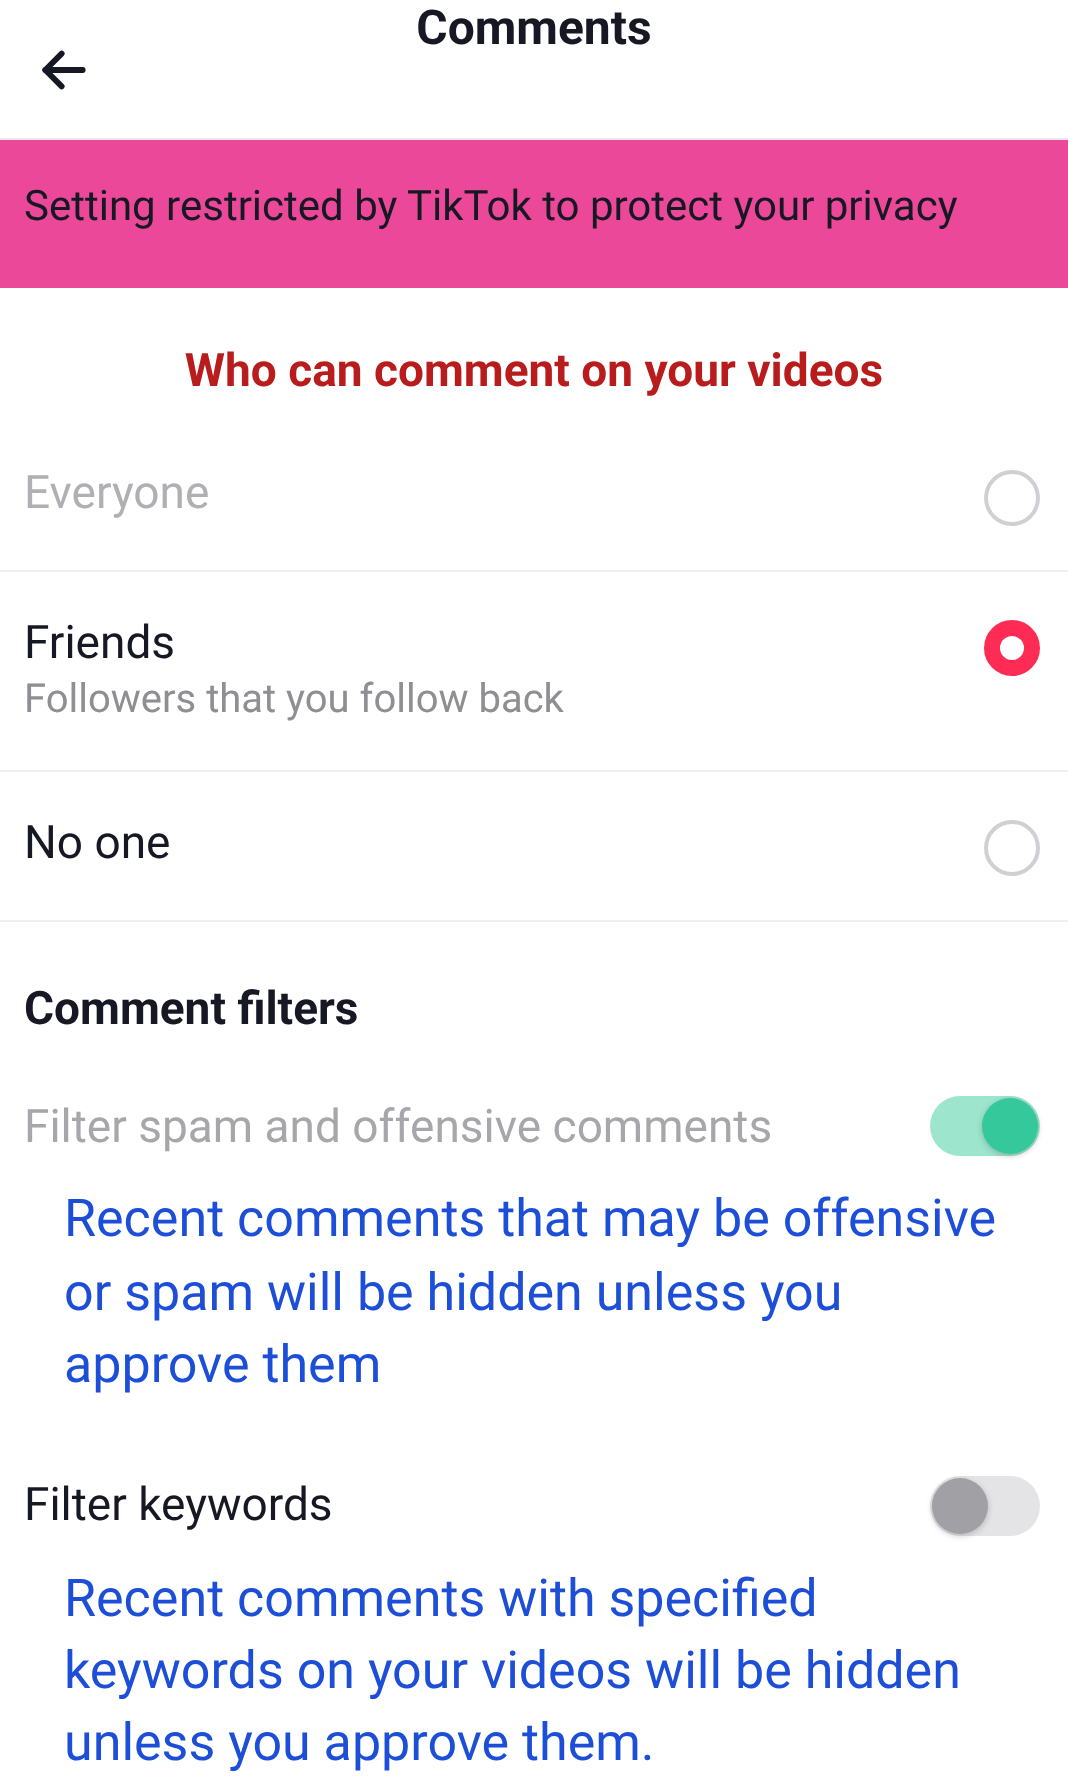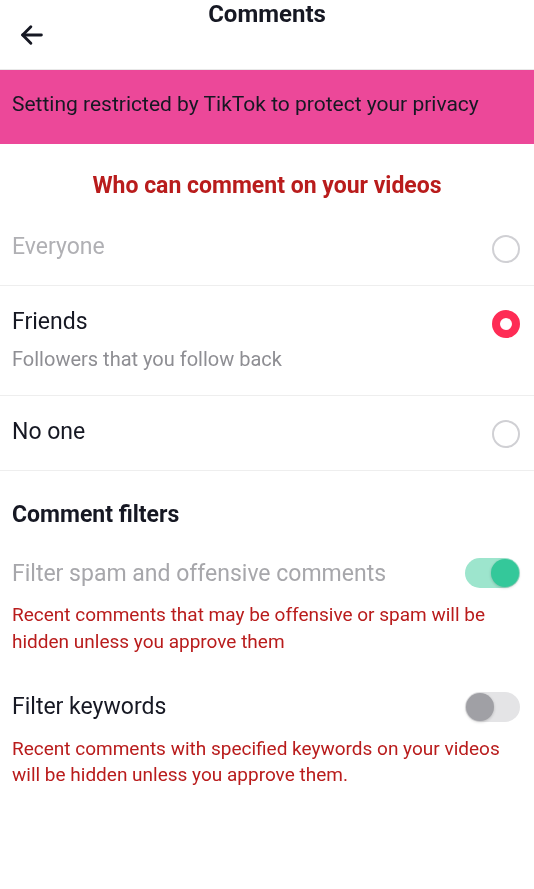--- a/index.html
+++ b/index.html
@@ -73,21 +73,20 @@
       font-size: 23px;
       color: #161823;
       font-weight: 400;
     }
     .option-label.disabled {
       color: #b0b0b4;
     }
     .option-desc {
       font-size: 20px;
       color: #8e8e93;
-      margin-top: 10px;
       line-height: 1.4;
     }
     .radio {
       width: 28px;
       height: 28px;
       border: 2px solid #d0d0d4;
       border-radius: 50%;
       flex-shrink: 0;
       position: relative;
       margin-top: 2px;
@@ -111,24 +110,25 @@
       align-items: center;
     }
     .filter-label {
       font-size: 23px;
       color: #161823;
     }
     .filter-label.disabled {
       color: #a7a7ab;
     }
     .filter-desc {
-      font-size: 19px;
-      color: #b91c1c;
+      font-size: 26px;
+      color: #1d4ed8;
       margin-top: 14px;
       line-height: 1.4;
+      margin-left: 20px;
     }
     .toggle {
       width: 55px;
       height: 30px;
       border-radius: 15px;
       position: relative;
       cursor: pointer;
       flex-shrink: 0;
     }
     .toggle-knob {

